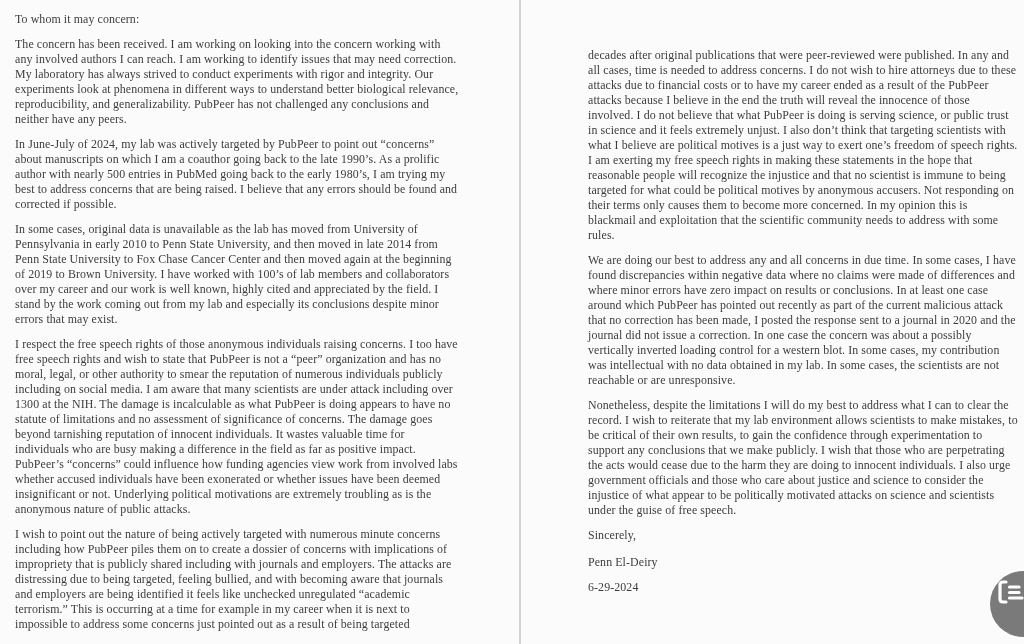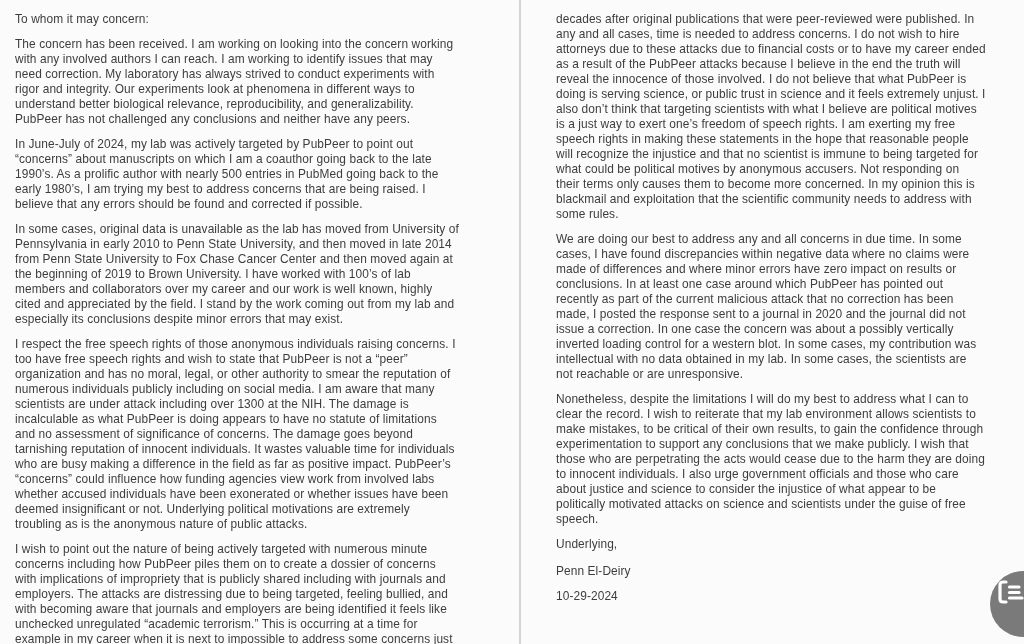--- a/index.html
+++ b/index.html
@@ -7,37 +7,38 @@
     padding: 0;
     width: 1024px;
     height: 644px;
     overflow: hidden;
     background: #fbfbfb;
   }
   .page {
     position: relative;
     width: 1024px;
     height: 644px;
-    font-family: Liberation Sans, sans-serif;
+    font-family: Liberation Serif, serif;
     color: #3d3d3d;
   }
   .col {
     position: absolute;
     top: 12px;
     font-size: 11.9px;
     line-height: 15px;
     letter-spacing: 0.1px;
   }
   .col-left {
     left: 15px;
     width: 444px;
   }
   .col-right {
-    left: 556px;
+    left: 588px;
     width: 430px;
+    margin-top: 36px;
   }
   .col p {
     margin: 0 0 10px 0;
   }
   .sig-line {
     margin: 0;
   }
   .sig-block {
     margin-top: 12px;
   }
@@ -82,24 +83,24 @@
     <p>I respect the free speech rights of those anonymous individuals raising concerns. I too have free speech rights and wish to state that PubPeer is not a “peer” organization and has no moral, legal, or other authority to smear the reputation of numerous individuals publicly including on social media. I am aware that many scientists are under attack including over 1300 at the NIH. The damage is incalculable as what PubPeer is doing appears to have no statute of limitations and no assessment of significance of concerns. The damage goes beyond tarnishing reputation of innocent individuals. It wastes valuable time for individuals who are busy making a difference in the field as far as positive impact. PubPeer’s “concerns” could influence how funding agencies view work from involved labs whether accused individuals have been exonerated or whether issues have been deemed insignificant or not. Underlying political motivations are extremely troubling as is the anonymous nature of public attacks.</p>
     <p>I wish to point out the nature of being actively targeted with numerous minute concerns including how PubPeer piles them on to create a dossier of concerns with implications of impropriety that is publicly shared including with journals and employers. The attacks are distressing due to being targeted, feeling bullied, and with becoming aware that journals and employers are being identified it feels like unchecked unregulated “academic terrorism.” This is occurring at a time for example in my career when it is next to impossible to address some concerns just pointed out as a result of being targeted</p>
   </section>
 
   <div class="divider"></div>
 
   <section class="col col-right">
     <p>decades after original publications that were peer-reviewed were published. In any and all cases, time is needed to address concerns. I do not wish to hire attorneys due to these attacks due to financial costs or to have my career ended as a result of the PubPeer attacks because I believe in the end the truth will reveal the innocence of those involved. I do not believe that what PubPeer is doing is serving science, or public trust in science and it feels extremely unjust. I also don’t think that targeting scientists with what I believe are political motives is a just way to exert one’s freedom of speech rights. I am exerting my free speech rights in making these statements in the hope that reasonable people will recognize the injustice and that no scientist is immune to being targeted for what could be political motives by anonymous accusers. Not responding on their terms only causes them to become more concerned. In my opinion this is blackmail and exploitation that the scientific community needs to address with some rules.</p>
     <p>We are doing our best to address any and all concerns in due time. In some cases, I have found discrepancies within negative data where no claims were made of differences and where minor errors have zero impact on results or conclusions. In at least one case around which PubPeer has pointed out recently as part of the current malicious attack that no correction has been made, I posted the response sent to a journal in 2020 and the journal did not issue a correction. In one case the concern was about a possibly vertically inverted loading control for a western blot. In some cases, my contribution was intellectual with no data obtained in my lab. In some cases, the scientists are not reachable or are unresponsive.</p>
     <p>Nonetheless, despite the limitations I will do my best to address what I can to clear the record. I wish to reiterate that my lab environment allows scientists to make mistakes, to be critical of their own results, to gain the confidence through experimentation to support any conclusions that we make publicly. I wish that those who are perpetrating the acts would cease due to the harm they are doing to innocent individuals. I also urge government officials and those who care about justice and science to consider the injustice of what appear to be politically motivated attacks on science and scientists under the guise of free speech.</p>
-    <p>Underlying,</p>
+    <p>Sincerely,</p>
     <div class="sig-block">
       <p class="sig-line">Penn El-Deiry</p>
-      <p class="sig-line">10-29-2024</p>
+      <p class="sig-line">6-29-2024</p>
     </div>
   </section>
 
   <button class="floating-widget">
     <svg viewBox="0 0 32 32" fill="none" xmlns="http://www.w3.org/2000/svg">
       <path d="M12 6 H9 Q6 6 6 9 V23 Q6 26 9 26 H12" stroke="#ffffff" stroke-width="3.2" stroke-linecap="round" fill="none"></path>
       <line x1="15.5" y1="11" x2="25" y2="11" stroke="#ffffff" stroke-width="3.2" stroke-linecap="round"></line>
       <line x1="15.5" y1="16.5" x2="25" y2="16.5" stroke="#ffffff" stroke-width="3.2" stroke-linecap="round"></line>
       <line x1="15.5" y1="22" x2="28" y2="22" stroke="#ffffff" stroke-width="3.2" stroke-linecap="round"></line>
     </svg>

